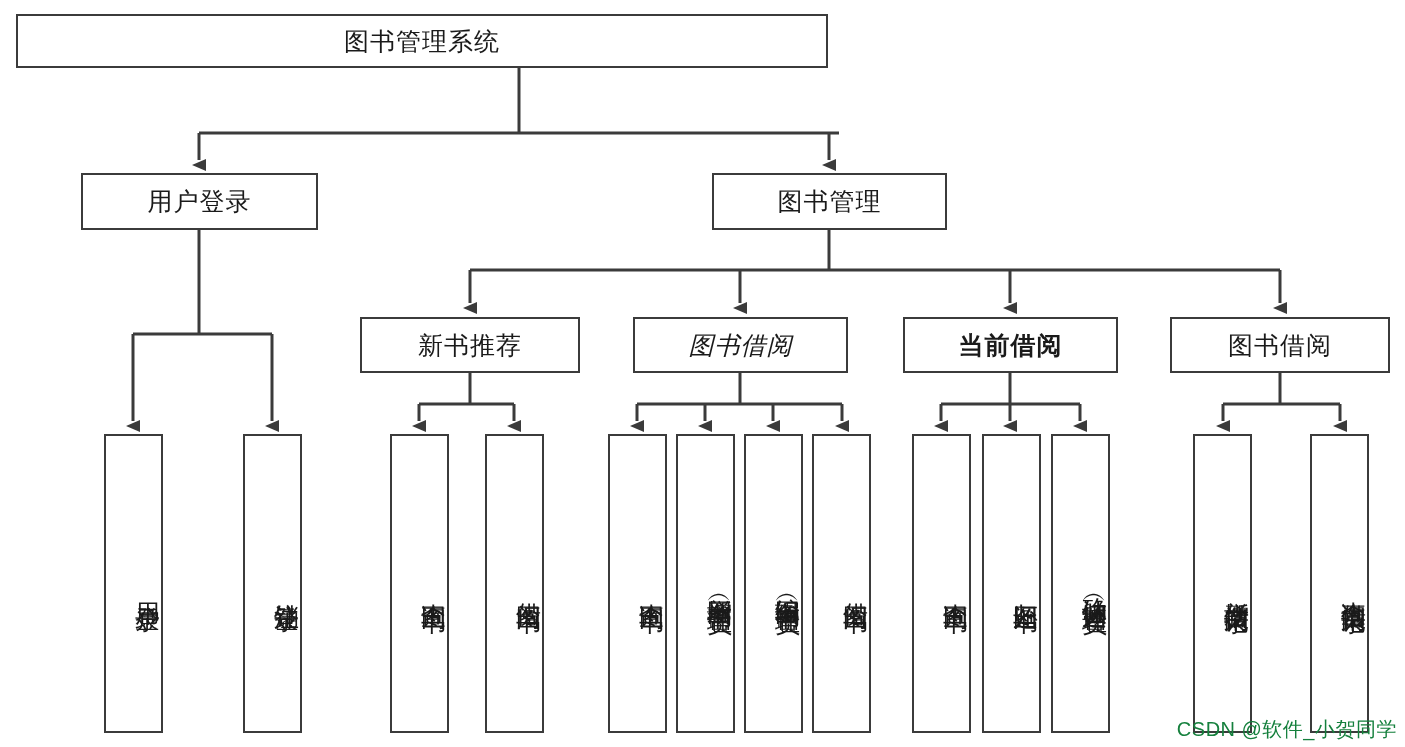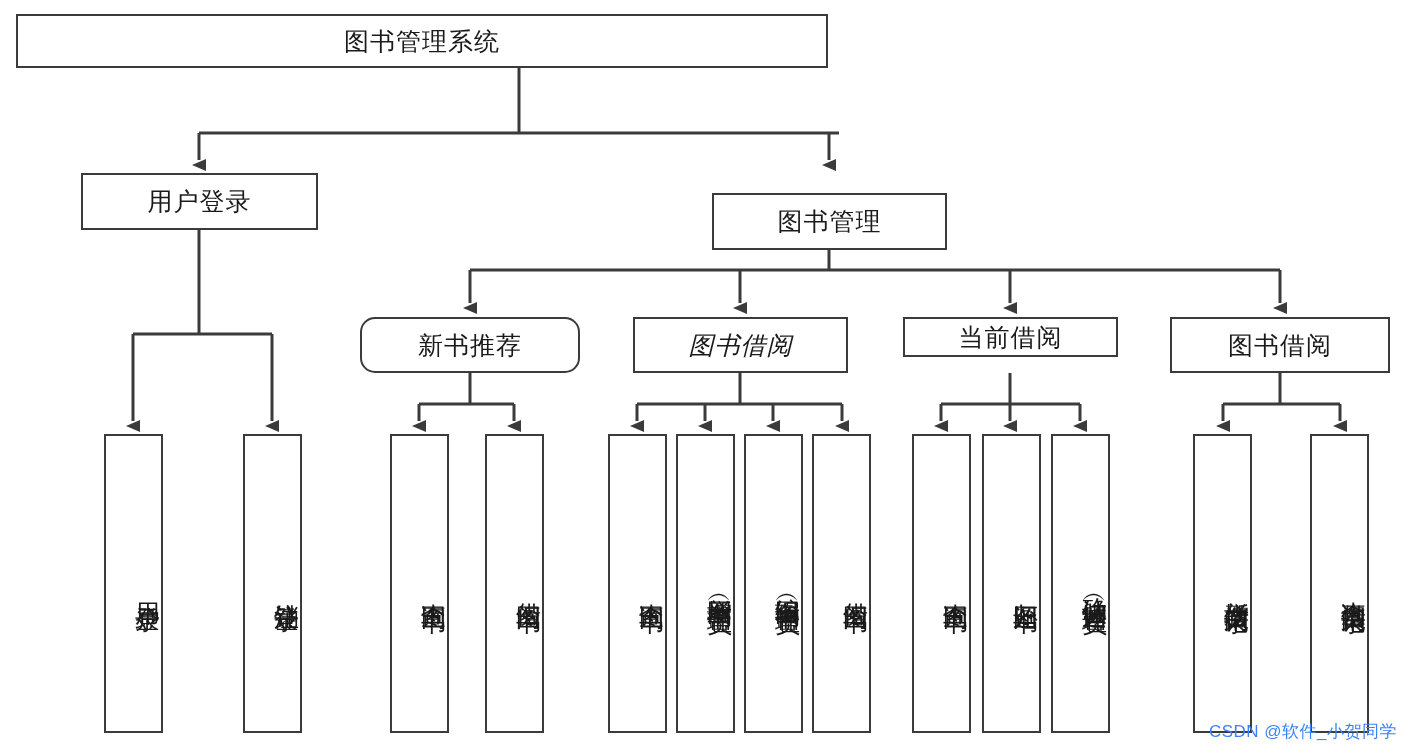--- a/index.html
+++ b/index.html
@@ -51,22 +51,22 @@
   }
   .node.vert .vlabel {
     display: block;
     writing-mode: vertical-rl;
     text-orientation: upright;
   }
   .watermark {
     position: absolute;
     right: 8px;
     bottom: 4px;
-    font-size: 17px;
-    color: #3b82f6;
+    font-size: 20px;
+    color: #15803d;
     letter-spacing: 0.5px;
     white-space: nowrap;
     margin-left: 12px;
   }
 </style>
 </head>
 <body>
 
 <div id="canvas">
 
@@ -120,31 +120,31 @@
     </g>
   </svg>
 
   <div class="node horiz" style="left:16px; top:14px; width:812px; height:54px;">
     <span>图书管理系统</span>
   </div>
 
   <div class="node horiz" style="left:81px; top:173px; width:237px; height:57px;">
     <span>用户登录</span>
   </div>
-  <div class="node horiz" style="left:712px; top:173px; width:235px; height:57px;margin-top:20px;">
+  <div class="node horiz" style="left:712px; top:173px; width:235px; height:57px;">
     <span>图书管理</span>
   </div>
 
-  <div class="node horiz" style="left:360px; top:317px; width:220px; height:56px;border-radius:15px;">
+  <div class="node horiz" style="left:360px; top:317px; width:220px; height:56px;">
     <span>新书推荐</span>
   </div>
   <div class="node horiz" style="left:633px; top:317px; width:215px; height:56px;font-style:italic;">
     <span>图书借阅</span>
   </div>
-  <div class="node horiz" style="left:903px; top:317px; width:215px; height:40px;">
+  <div class="node horiz" style="left:903px; top:317px; width:215px; height:56px;font-weight:bold;">
     <span>当前借阅</span>
   </div>
   <div class="node horiz" style="left:1170px; top:317px; width:220px; height:56px;">
     <span>图书借阅</span>
   </div>
 
   <div class="node vert" style="left:104px; top:434px; width:59px; height:299px;">
     <span class="vlabel">用户登录</span>
   </div>
   <div class="node vert" style="left:243px; top:434px; width:59px; height:299px;">

